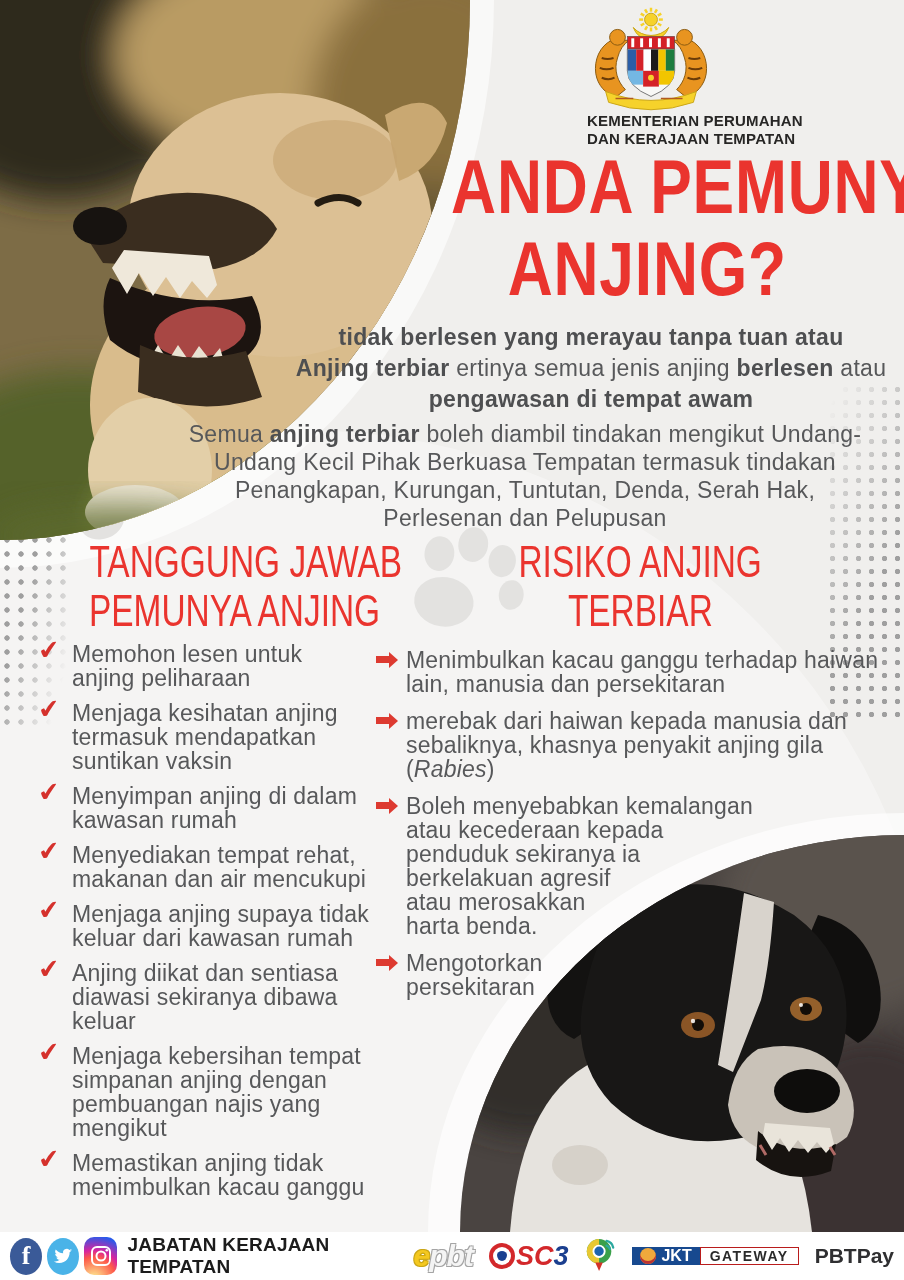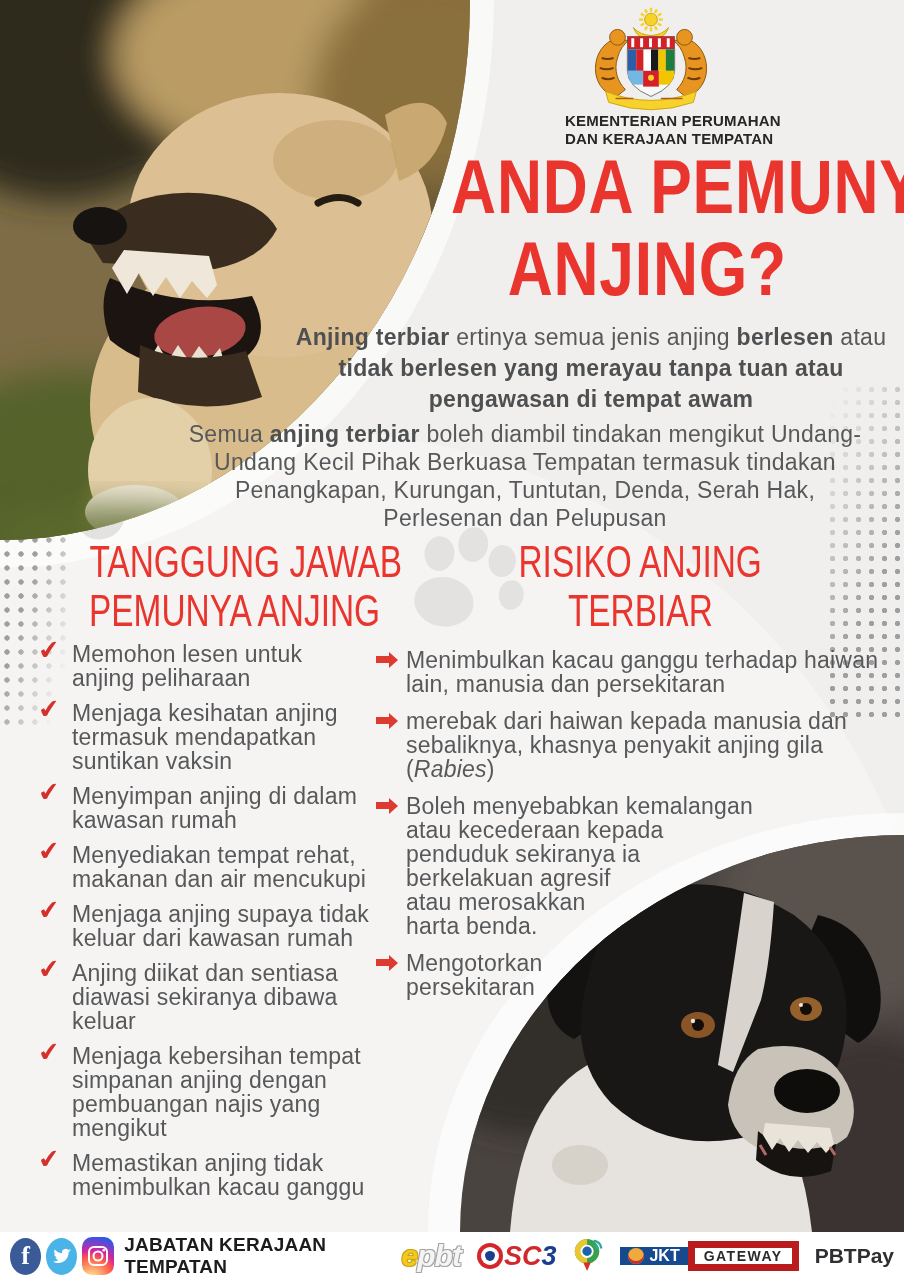--- a/index.html
+++ b/index.html
@@ -24,21 +24,21 @@
   .paw{position:absolute;}
   .paw svg{display:block;}
   
   .photo-top{position:absolute;left:0;top:0;width:470px;height:540px;overflow:hidden;
              border-bottom-right-radius:100% 100%;z-index:1;}
   .photo-bottom{position:absolute;left:460px;top:835px;width:444px;height:397px;overflow:hidden;
              border-top-left-radius:100% 100%;z-index:1;}
   .photo-top svg,.photo-bottom svg{display:block;width:100%;height:100%;}
   
   .crest{position:absolute;left:582px;top:6px;width:138px;height:106px;}
-  .ministry{position:absolute;left:565px;top:112px;width:230px;font-size:15px;font-weight:700;
+  .ministry{position:absolute;left:587px;top:112px;width:230px;font-size:15px;font-weight:700;
             color:#272625;line-height:1.22;letter-spacing:.2px;}
   
   .title{position:absolute;left:395px;top:146px;width:505px;color:#ea342e;z-index:2;}
   .t-line{text-align:center;line-height:82px;font-size:76px;font-weight:700;}
   .cond{display:inline-block;transform:scaleX(.82);transform-origin:center;white-space:nowrap;
         letter-spacing:1px;}
   
   .para{position:absolute;color:#57585a;font-size:23px;letter-spacing:.3px;z-index:2;}
   .para .tl{text-align:center;white-space:nowrap;}
   .p1{left:285px;top:322px;width:612px;line-height:31px;}
@@ -83,21 +83,21 @@
   .osc{font-style:italic;font-weight:700;font-size:27px;display:flex;align-items:center;}
   .osc-ring{width:26px;height:26px;border-radius:50%;background:#d3282b;position:relative;margin-right:1px;}
   .osc-ring::before{content:'';position:absolute;left:4px;top:4px;width:18px;height:18px;border-radius:50%;background:#fff;}
   .osc-ring::after{content:'';position:absolute;left:8px;top:8px;width:10px;height:10px;border-radius:50% 50% 50% 50%/40% 40% 60% 60%;background:#1b3f8f;}
   .osc-sc{color:#d3282b;} .osc-3{color:#1b3f8f;}
   .jkt{display:flex;height:30px;}
   .jkt-blue{background:#17498f;color:#fff;display:flex;align-items:center;padding:0 8px;
             font-weight:700;font-size:16px;}
   .jkt-crest{width:16px;height:16px;border-radius:50%;background:#f0a93c;margin-right:5px;
              box-shadow:inset 0 -3px 0 #b33;}
-  .jkt-white{background:#fff;border:7px solid #b91c1c;display:flex;align-items:center;padding:0 9px;
+  .jkt-white{background:#fff;border:1px solid #b91c1c;display:flex;align-items:center;padding:0 9px;
              font-weight:700;font-size:14px;letter-spacing:1.5px;color:#2a2a2a;}
   .pbtpay{font-weight:700;font-size:21px;color:#2f2f31;}
 </style>
 </head>
 <body>
 
 <div class="poster">
 
   <div class="bg-arc"></div>
   <div class="rim-top"></div>
@@ -253,22 +253,22 @@
     <div>KEMENTERIAN PERUMAHAN</div>
     <div>DAN KERAJAAN TEMPATAN</div>
   </div>
 
   <div class="title">
     <div class="t-line"><span class="cond">ANDA PEMUNYA</span></div>
     <div class="t-line"><span class="cond">ANJING?</span></div>
   </div>
 
   <div class="para p1">
+      <div class="tl"><span class="b">tidak berlesen yang merayau tanpa tuan atau</span></div>
       <div class="tl"><span class="b">Anjing terbiar</span><span> ertinya semua jenis anjing </span><span class="b">berlesen</span><span> atau</span></div>
-      <div class="tl"><span class="b">tidak berlesen yang merayau tanpa tuan atau</span></div>
       <div class="tl"><span class="b">pengawasan di tempat awam</span></div>
     </div>
   <div class="para p2">
       <div class="tl"><span>Semua </span><span class="b">anjing terbiar</span><span> boleh diambil tindakan mengikut Undang-</span></div>
       <div class="tl"><span>Undang Kecil Pihak Berkuasa Tempatan termasuk tindakan</span></div>
       <div class="tl"><span>Penangkapan, Kurungan, Tuntutan, Denda, Serah Hak,</span></div>
       <div class="tl"><span>Perlesenan dan Pelupusan</span></div>
     </div>
 
   <div class="head head-l">

